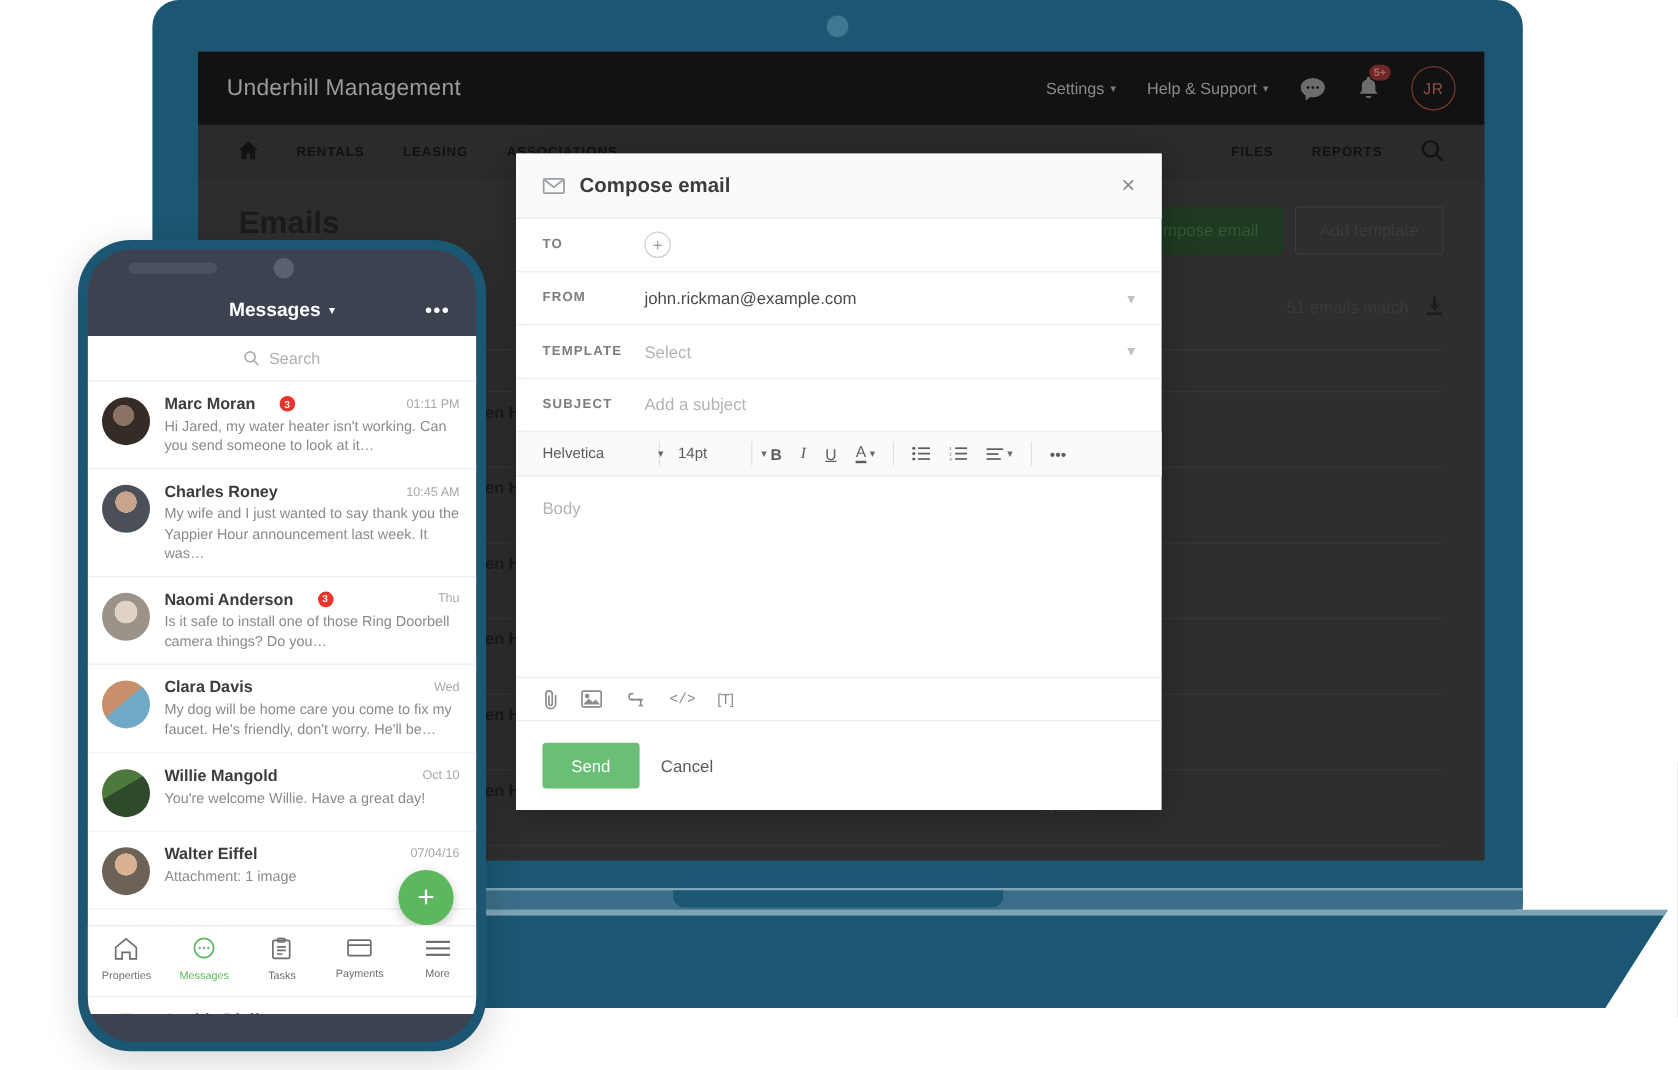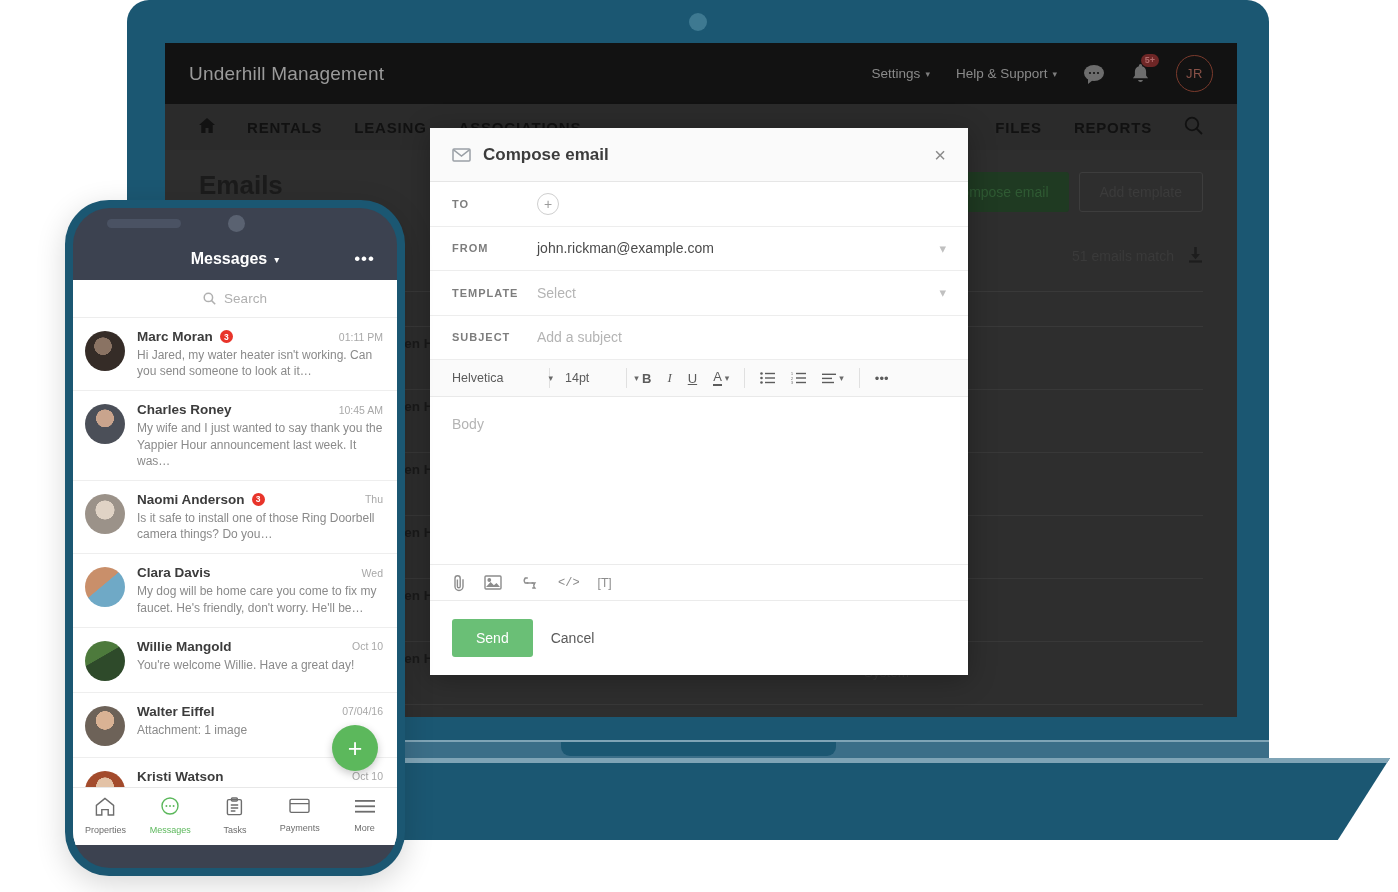--- a/index.html
+++ b/index.html
@@ -77,21 +77,21 @@
   .avatar-circle {
     width: 37px; height: 37px; border-radius: 50%;
     border: 1.5px solid #7a3a2c; color: #8a5248;
     display: flex; align-items: center; justify-content: center;
     font-size: 13px; letter-spacing: .5px;
   }
   .app-nav {
     height: 46px; background: #2b2b2b;
     display: flex; align-items: center; padding: 0 34px; gap: 32px;
   }
-  .nav-item { color: #111; font-size: 15px; font-weight: bold; letter-spacing: .8px; }
+  .nav-item { color: #111; font-size: 11px; font-weight: bold; letter-spacing: .8px; }
   .nav-home { color: #121212; font-size: 15px; }
   .nav-right { margin-left: auto; display: flex; align-items: center; gap: 32px; }
 
   .page-body { background: #2e2e2e; height: 567px; position: relative; padding: 0 34px; }
   .page-title {
     color: #1b1b1b; font-size: 26px; font-weight: bold; padding-top: 20px;
   }
   .page-actions {
     position: absolute; right: 34px; top: 22px; display: flex; gap: 10px;
   }
@@ -224,38 +224,38 @@
   }
   .msg-item {
     display: flex; padding: 11px 14px 11px 12px;
     border-bottom: 1px solid #eeeeee; align-items: flex-start;
   }
   .msg-avatar {
     width: 40px; height: 40px; border-radius: 50%; flex: 0 0 40px;
     margin-right: 12px; margin-top: 2px;
   }
   .msg-body { flex: 1; min-width: 0; }
-  .msg-head { display: flex; align-items: center; }
+  .msg-head { display: flex; align-items: center; gap: 13px; }
   .msg-name { font-size: 13.5px; font-weight: bold; color: #3c3c3c; }
   .msg-badge {
     background: #e8342a; color: #fff; font-size: 8.5px; font-weight: bold;
     border-radius: 50%; width: 13px; height: 13px; margin-left: 7px;
     display: flex; align-items: center; justify-content: center;
   }
   .msg-time { margin-left: auto; font-size: 10.5px; color: #a8a8a8; padding-left: 6px; }
   .msg-preview { font-size: 12px; color: #8a8a8a; margin-top: 3px; line-height: 1.35; }
   .fab {
     position: absolute; right: 19px; bottom: 74px;
     width: 46px; height: 46px; border-radius: 50%;
     background: #5cb85c; color: #fff; font-size: 25px; line-height: 1;
     display: flex; align-items: center; justify-content: center;
     box-shadow: 0 3px 9px rgba(0,0,0,.22); border: none; cursor: pointer;
   }
   .phone-tabbar {
-    position: absolute; left: 0; bottom: 0; width: 100%; height: 58px;
+    position: absolute; left: 0; bottom: 16px; width: 100%; height: 58px;
     background: #fff; border-top: 1px solid #e8e8e8;
     display: flex; align-items: center;
   }
   .tab { flex: 1; text-align: center; color: #6d6d6d; }
   .tab .tab-icon { display: flex; justify-content: center; margin-bottom: 3px; }
   .tab-label { font-size: 9px; }
   .tab.active, .tab.active .tab-icon { color: #5cb85c; }
 
   
   .av1 { background: radial-gradient(circle at 45% 38%, #8a7363 0 26%, #352c27 27% 100%); }

